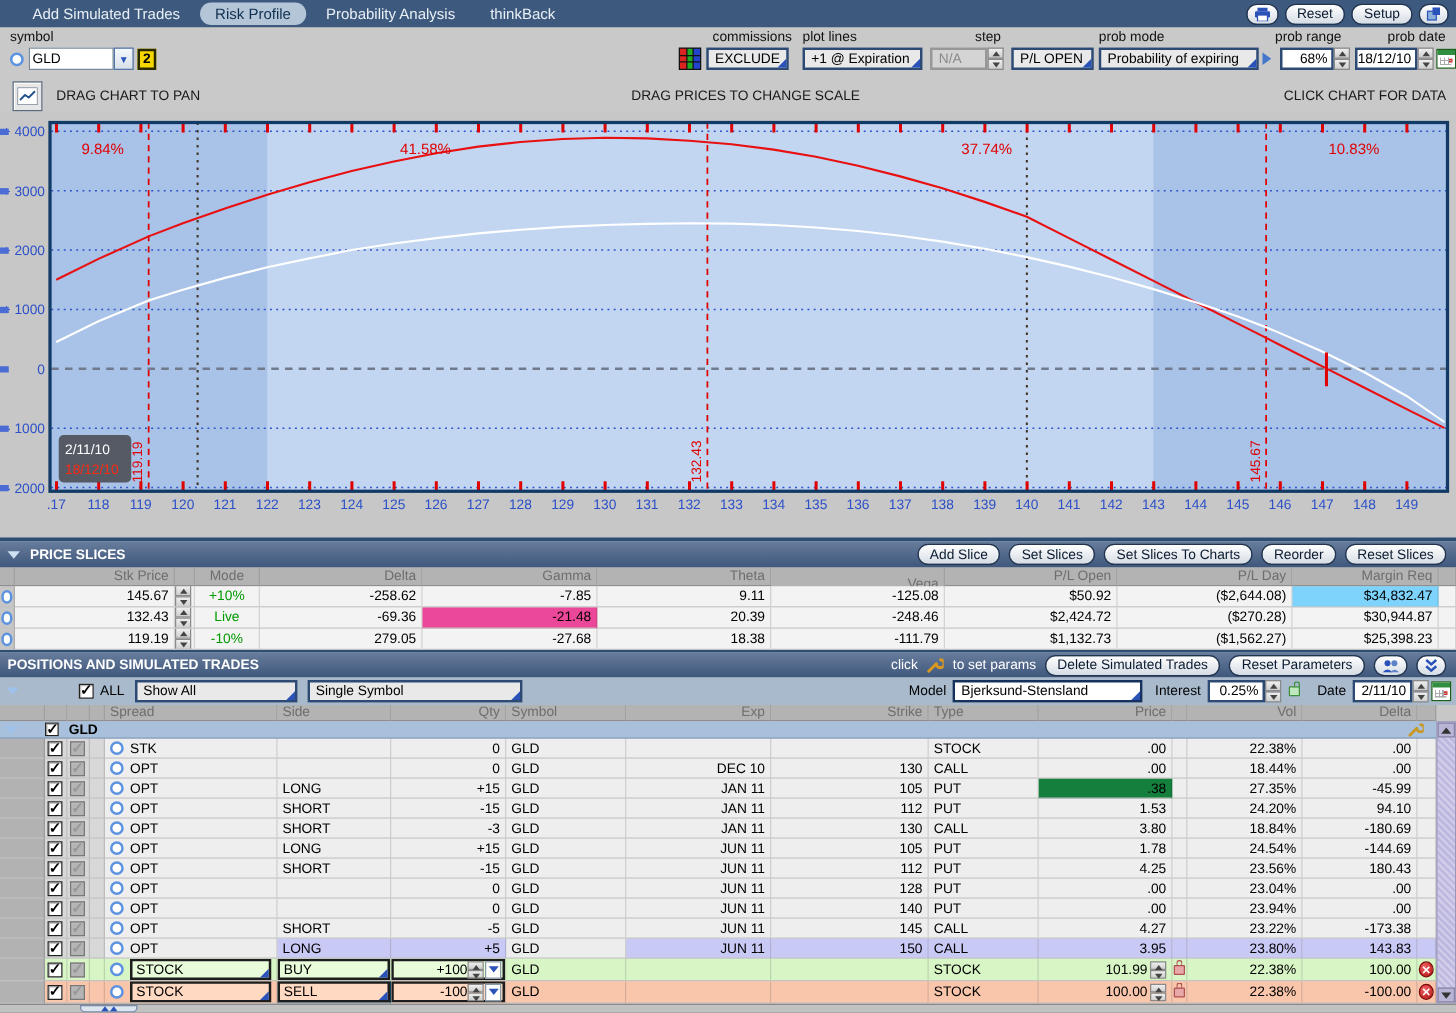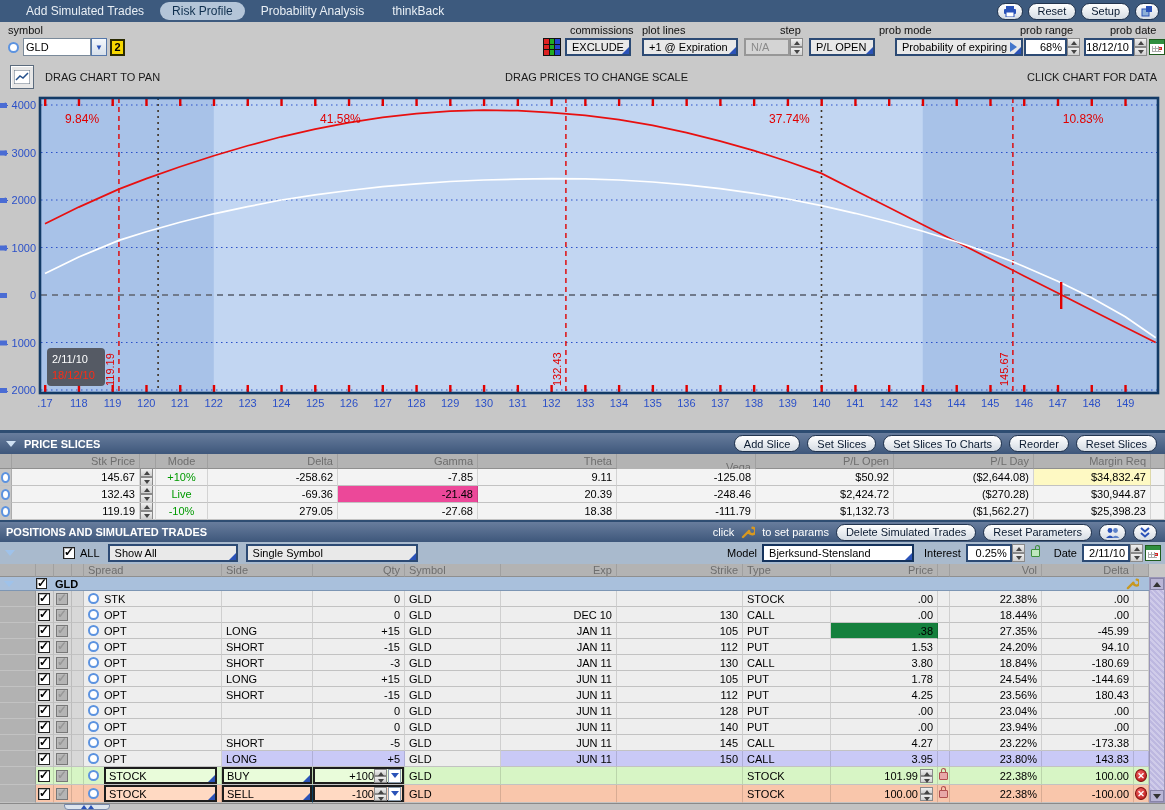--- a/index.html
+++ b/index.html
@@ -178,21 +178,21 @@
     </div>
 
     <div class="ctl" style="left:809px;top:0;">
       <div class="widget" style="left:0;">
           <div class="tosdd" style="width:66px;">P/L OPEN</div>
         </div>
     </div>
 
     <div class="ctl" style="left:879px;top:0;">
       <span class="lbl" style="left:0;">prob mode</span>
-      <div class="widget" style="left:16px;">
+      <div class="widget" style="left:0;">
           <div class="tosdd" style="width:128px;">Probability of expiring</div>
         </div>
     </div>
 
     <div class="ctl" style="left:1010px;top:0;">
       <div class="widget" style="left:0;">
           <span class="tri-right"></span>
         </div>
     </div>
 
@@ -418,21 +418,21 @@
             <i class="dn"></i>
           </div>
         </div>
         <div class="tcell c greenv" style="width: 52px; height: 17px; background: rgb(243, 243, 243);">+10%</div>
         <div class="tcell r" style="width: 130px; height: 17px; background: rgb(243, 243, 243);">-258.62</div>
         <div class="tcell r" style="width: 140px; height: 17px; background: rgb(243, 243, 243);">-7.85</div>
         <div class="tcell r" style="width: 139px; height: 17px; background: rgb(243, 243, 243);">9.11</div>
         <div class="tcell r" style="width: 139px; height: 17px; background: rgb(243, 243, 243);">-125.08</div>
         <div class="tcell r" style="width: 138px; height: 17px; background: rgb(243, 243, 243);">$50.92</div>
         <div class="tcell r" style="width: 140px; height: 17px; background: rgb(243, 243, 243);">($2,644.08)</div>
-        <div class="tcell r" style="width: 117px; height: 17px; background: #fef9c3;">$34,832.47</div>
+        <div class="tcell r" style="width: 117px; height: 17px; background: #7dd3fc;">$34,832.47</div>
         <div class="tcell" style="width: 14px; height: 17px; background: rgb(243, 243, 243);"></div>
       </div>
       <div class="trow" style="height: 17px;">
         <div class="tcell" style="width: 12px; height: 17px; background: rgb(198, 198, 198); padding: 0px 1px;">
           <div class="bluedot"></div>
         </div>
         <div class="tcell r" style="width: 128px; height: 17px; background: rgb(243, 243, 243);">132.43</div>
         <div class="tcell" style="width: 16px; height: 17px; background: rgb(243, 243, 243); padding: 0px;">
           <div class="spin">
             <i class="up"></i>

